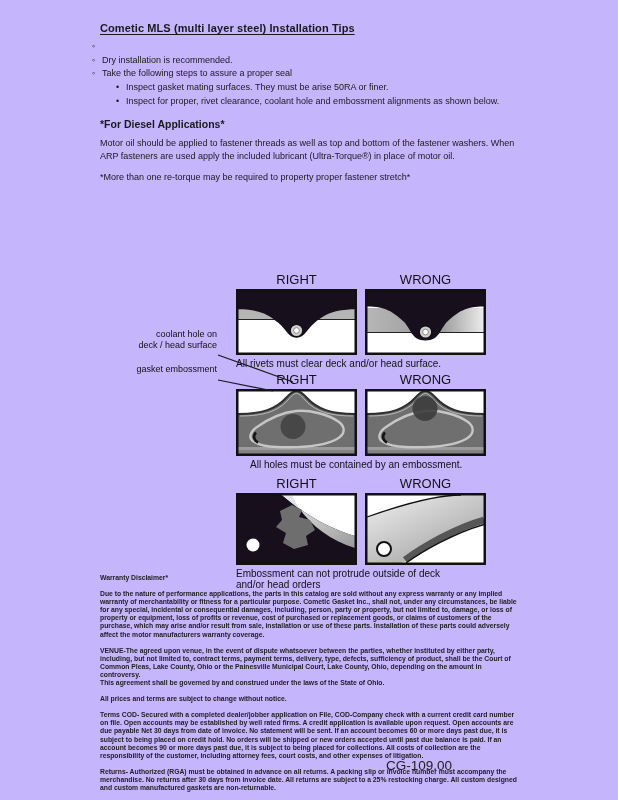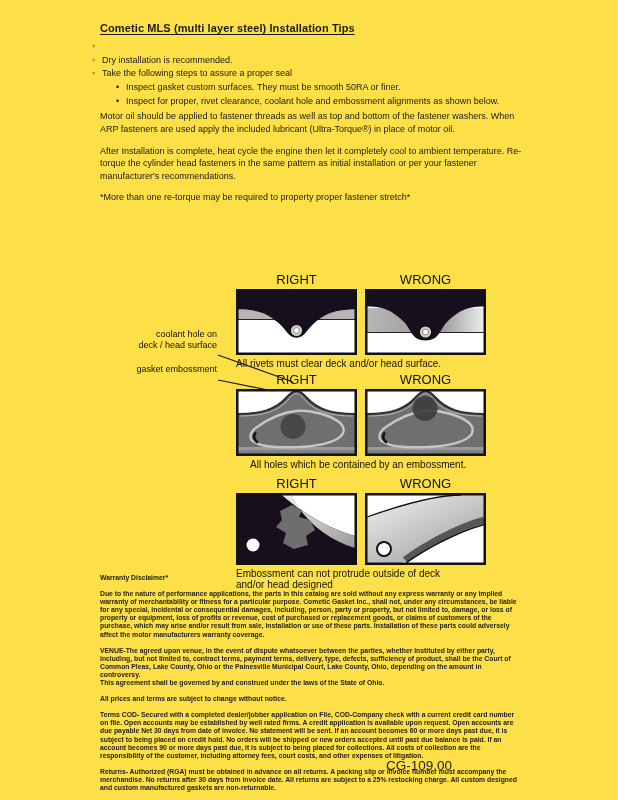--- a/index.html
+++ b/index.html
@@ -1,17 +1,17 @@
 <!DOCTYPE html>
 <html><head>
 <meta charset="utf-8">
 <style>
   html,body{margin:0;padding:0;background:#e8e8e8;}
   .page{
-    position:relative;width:618px;height:800px;background:#fde047;
+    position:relative;width:618px;height:800px;background:#c4b5fd;
     font-family:"Liberation Sans",sans-serif;color:#1a1a1a;overflow:hidden;
     margin:0 auto;
   }
   
   .text-col{position:absolute;left:92px;top:22px;width:436px;}
   .doc-title{font-size:11px;font-weight:bold;padding-left:8px;margin:0 0 8px 0;
     text-decoration:underline;text-underline-offset:2px;letter-spacing:.1px;}
   .b-row{display:flex;gap:3px;margin-bottom:4.2px;font-size:9px;line-height:9.5px;}
   .b-marker{width:7px;flex:none;font-size:9px;}
   .b-sub{margin-left:24px;}
@@ -56,29 +56,29 @@
     <div class="b-row">
       <span class="b-marker">◦</span>
       <span>Dry installation is recommended.</span>
     </div>
     <div class="b-row">
       <span class="b-marker">◦</span>
       <span>Take the following steps to assure a proper seal</span>
     </div>
     <div class="b-row b-sub">
       <span class="b-marker">•</span>
-      <span>Inspect gasket custom surfaces.  They must be smooth 50RA or finer.</span>
+      <span>Inspect gasket mating surfaces.  They must be arise 50RA or finer.</span>
     </div>
     <div class="b-row b-sub">
       <span class="b-marker">•</span>
       <span>Inspect for proper, rivet clearance, coolant hole and embossment alignments as shown below.</span>
     </div>
 
+    <div class="section-heading">*For Diesel Applications*</div>
     <p class="para">Motor oil should be applied to fastener threads as well as top and bottom of the fastener washers. When ARP fasteners are used apply the included lubricant (Ultra-Torque®) in place of motor oil.</p>
-    <p class="para">After Installation is complete, heat cycle the engine then let it completely cool to ambient temperature. Re-torque the cylinder head fasteners in the same pattern as initial installation or per your fastener manufacturer's recommendations.</p>
     <p class="para">*More than one re-torque may be required to property proper fastener stretch*</p>
   </div>
 
   <div class="diag-row" id="row1">
     <div class="diag-labels">
       <span class="diag-label">RIGHT</span>
       <span class="diag-label second">WRONG</span>
     </div>
     <div class="diag-boxes">
       <svg width="121" height="66" viewBox="0 0 121 66">
@@ -137,21 +137,21 @@
         <path d="M2,25 C26,25 40,20 50,9 C54,4.5 57,2 60.5,2 C64,2 67,4.5 71,9 C81,20 95,25 119,25" fill="none" stroke="#2e2e2e" stroke-width="2"></path>
         <path d="M4,27 C28,27 42,22 52,11 C56,6.5 58,4.5 60.5,4.5 C63,4.5 65,6.5 69,11 C79,22 93,27 117,27" fill="none" stroke="#c9c9c9" stroke-width="1" opacity="0.8"></path>
         <rect x="2" y="58" width="117" height="3.5" fill="#9b9b9b"></rect>
         <rect x="2" y="61.5" width="117" height="3.5" fill="#818181"></rect>
         <path d="M17.5,52.5 C12.5,49.5 13.5,43 21,38 C33,29.5 47,23.5 60,22 C74,20.8 93,25.5 103,33 C110,38.5 109,45.5 101,50 C88,57 64,59 40,58 C29,57.5 22.5,55.5 17.5,52.5 Z" fill="none" stroke-width="2.4" stroke="#c6c6c6"></path>
         <path d="M20,43.5 C17,46.5 17.5,51 22,53.5" fill="none" stroke="#141414" stroke-width="2.6"></path>
         <circle cx="60" cy="19.5" r="12.5" fill="#3c3c3c" opacity="0.9"></circle>
         <rect x="1.25" y="1.25" width="118.5" height="64.5" fill="none" stroke="#111" stroke-width="2.5"></rect>
       </svg>
     </div>
-    <div class="diag-caption" style="margin-left:14px;">All holes which be contained by an embossment.</div>
+    <div class="diag-caption" style="margin-left:14px;">All holes must be contained by an embossment.</div>
   </div>
 
   <div class="side-labels">
     <div>coolant hole on</div>
     <div>deck / head surface</div>
     <div class="gap"></div>
     <div>gasket embossment</div>
   </div>
   <svg class="pointer-overlay" width="82" height="62" viewBox="0 0 82 62">
     <line x1="1" y1="17" x2="76" y2="44" stroke="#1a1a1a" stroke-width="1.2"></line>
@@ -190,21 +190,21 @@
         <path d="M2,24 C36,12 70,2 96,2 L119,2 L119,30 C92,38 60,56 42,68 L36,70 L2,70 Z" fill="url(#g3w)"></path>
         <path d="M119,27 C90,35 58,54 40,67" fill="none" stroke="#565656" stroke-width="7"></path>
         <path d="M119,31.5 C89,40 58,58 41,70" fill="none" stroke="#111" stroke-width="1.3"></path>
         <path d="M2,24 C36,12 70,2 96,2" fill="none" stroke="#111" stroke-width="1.3"></path>
         <circle cx="19" cy="56" r="7" fill="#ffffff" stroke="#111" stroke-width="2"></circle>
         <rect x="1.25" y="1.25" width="118.5" height="69.5" fill="none" stroke="#111" stroke-width="2.5"></rect>
       </svg>
     </div>
     <div class="diag-caption">
       <div>Embossment can not protrude outside of deck</div>
-      <div>and/or head designed</div>
+      <div>and/or head orders</div>
     </div>
   </div>
 
   <div class="disclaimer">
     <p class="disc-heading">Warranty Disclaimer*</p>
     <p>Due to the nature of performance applications, the parts in this catalog are sold without any express warranty or any implied warranty of merchantability or fitness for a particular purpose.  Cometic Gasket Inc., shall not, under any circumstances, be liable for any special, incidental or consequential damages, including, person, party or property, but not limited to, damage, or loss of property or equipment, loss of profits or revenue, cost of purchased or replacement goods, or claims of customers of the purchase, which may arise and/or result from sale, installation or use of these parts.  Installation of these parts could adversely affect the motor manufacturers warranty coverage.</p>
     <p class="tight">VENUE-The agreed upon venue, in the event of dispute whatsoever between the parties, whether instituted by either party, including, but not limited to, contract terms, payment terms, delivery, type, defects, sufficiency of product, shall be the Court of Common Pleas, Lake County, Ohio or the Painesville Municipal Court, Lake County, Ohio, depending on the amount in controversy.</p>
     <p>This agreement shall be governed by and construed under the laws of the State of Ohio.</p>
     <p>All prices and terms are subject to change without notice.</p>
     <p>Terms COD- Secured with a completed dealer/jobber application on File, COD-Company check with a current credit card number on file.  Open accounts may be established by well rated firms.  A credit application is available upon request.  Open accounts are due payable Net 30 days from date of invoice.  No statement will be sent.  If an account becomes 60 or more days past due, it is subject to being placed on credit hold.  No orders will be shipped or new orders accepted until past due balance is paid.  If an account becomes 90 or more days past due, it is subject to being placed for collections.  All costs of collection are the responsibility of the customer, including attorney fees, court costs, and other expenses of litigation.</p>

